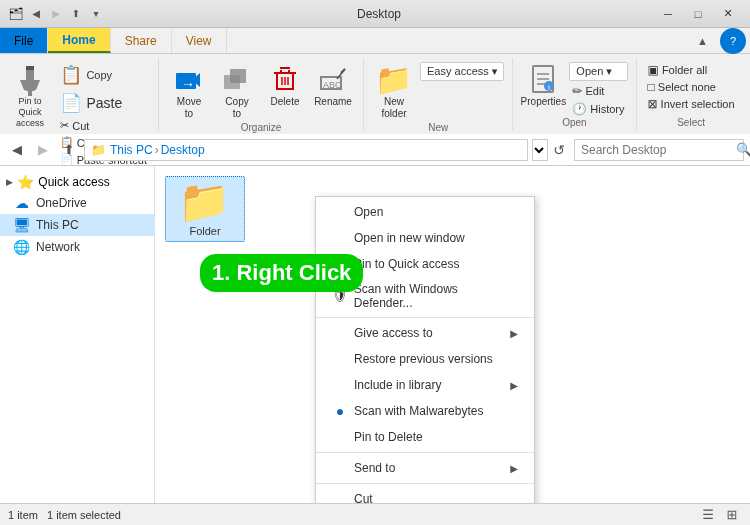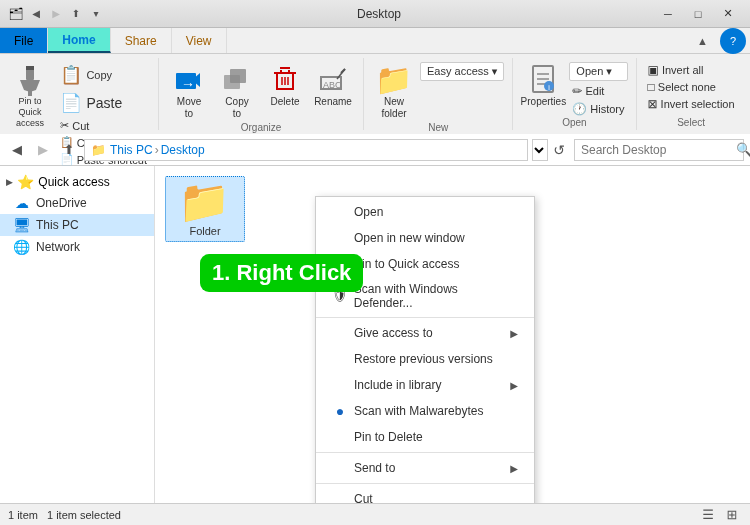--- a/index.html
+++ b/index.html
@@ -15,21 +15,21 @@
       padding: 0 8px;
       gap: 6px;
     }
     .title-bar-icons { display: flex; gap: 4px; align-items: center; }
     .title-bar-icon { width: 16px; height: 16px; display: flex; align-items: center; justify-content: center; }
     .title-bar-title { flex: 1; text-align: center; font-size: 12px; color: #333; }
     .title-bar-buttons { display: flex; gap: 2px; }
     .title-btn { width: 28px; height: 20px; border: none; background: transparent; cursor: pointer; font-size: 11px; color: #333; display: flex; align-items: center; justify-content: center; }
     .ribbon-tabs { display: flex; height: 26px; background: #f0f0f0; border-bottom: 1px solid #ccc; }
     .ribbon-tab { padding: 0 14px; display: flex; align-items: center; font-size: 12px; cursor: pointer; color: #a16207; border-right: 1px solid #ddd; }
-    .ribbon-tab.active { background: #5eead4; border-bottom: 2px solid #0c4a6e; color: #0078d7; font-weight: 600; }
+    .ribbon-tab.active { background: #fde047; border-bottom: 2px solid #4d7c0f; color: #0078d7; font-weight: 600; }
     .ribbon-content { display: flex; align-items: stretch; padding: 4px 0; height: 80px; }
     .ribbon-group { display: flex; flex-direction: column; padding: 0 8px; border-right: 1px solid #ddd; min-width: 60px; }
     .ribbon-group-label { font-size: 10px; color: #666; text-align: center; margin-top: auto; padding-bottom: 2px; }
     .ribbon-items { display: flex; align-items: flex-start; gap: 4px; flex: 1; padding-top: 4px; }
     .ribbon-btn-large { display: flex; flex-direction: column; align-items: center; width: 44px; cursor: pointer; padding: 2px; border-radius: 2px; }
     .ribbon-btn-large .icon { width: 32px; height: 32px; display: flex; align-items: center; justify-content: center; }
     .ribbon-btn-large .label { font-size: 10px; text-align: center; line-height: 1.2; color: #333; }
     .ribbon-btn-small { display: flex; align-items: center; gap: 3px; cursor: pointer; padding: 1px 3px; border-radius: 2px; white-space: nowrap; font-size: 11px; color: #333; }
 
     
@@ -80,21 +80,21 @@
     
     .annotation-right-click {
       position: absolute;
       left: 45px;
       top: 88px;
       background: #00cc00;
       color: white;
       font-size: 22px;
       font-weight: bold;
       padding: 6px 12px;
-      border-radius: 9px;
+      border-radius: 16px;
       z-index: 200;
       white-space: nowrap;
     }
 
     
     .select-items { display: flex; flex-direction: column; gap: 1px; justify-content: center; }
   </style>
 </head>
 <body>
 
@@ -263,21 +263,21 @@
       </div>
     </div>
     <div class="ribbon-group-label">Open</div>
   </div>
 
   <div class="ribbon-group" style="border-right:none;">
     <div class="ribbon-items">
       <div class="select-items">
         <div class="ribbon-btn-small">
           <div style="font-size:12px;">▣</div>
-          <span>Invert all</span>
+          <span>Folder all</span>
         </div>
         <div class="ribbon-btn-small">
           <div style="font-size:12px;">□</div>
           <span>Select none</span>
         </div>
         <div class="ribbon-btn-small">
           <div style="font-size:12px;">⊠</div>
           <span>Invert selection</span>
         </div>
       </div>

